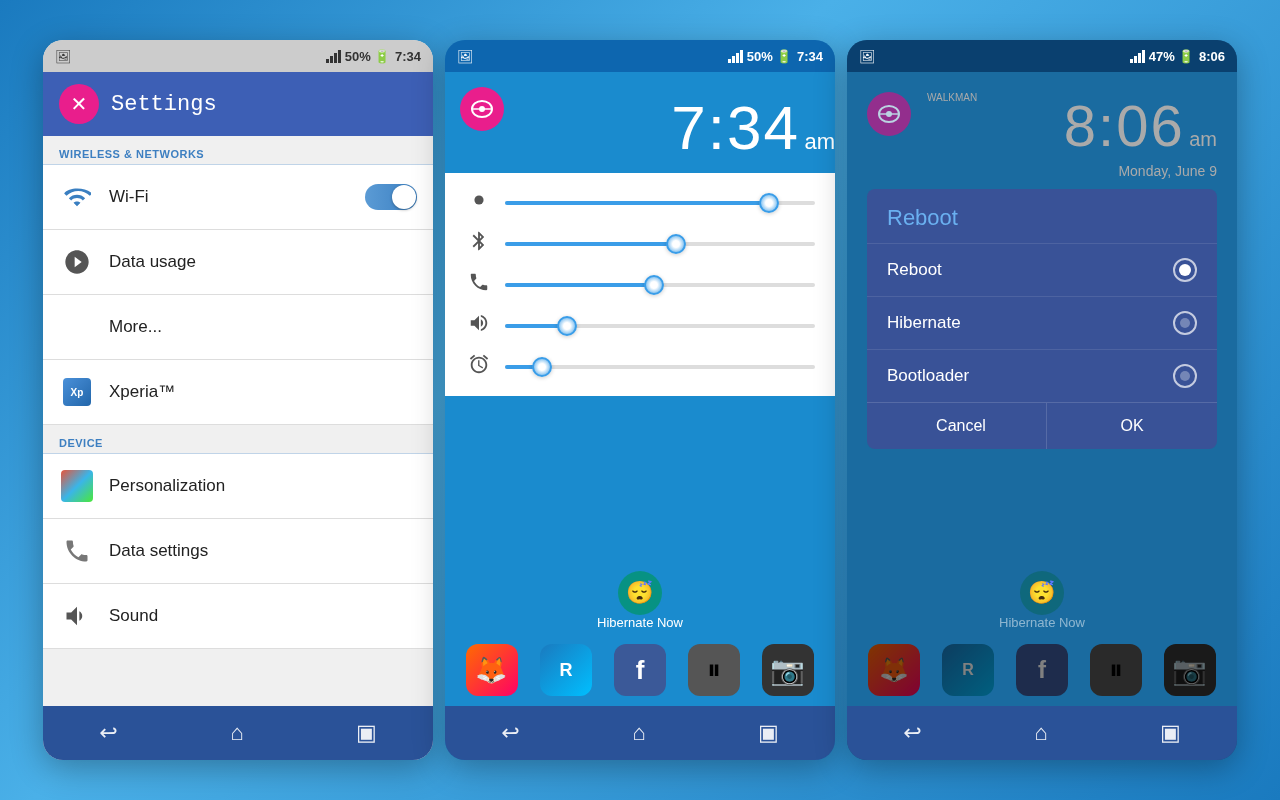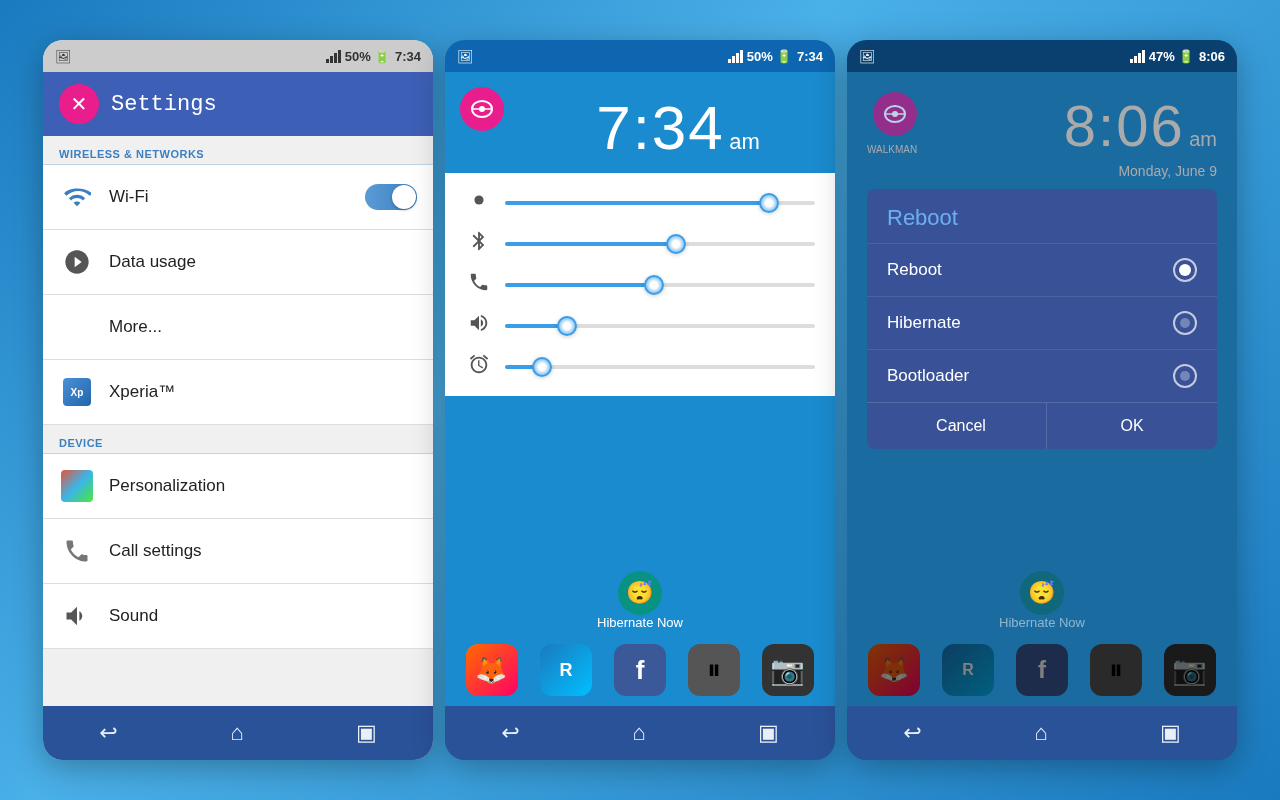--- a/index.html
+++ b/index.html
@@ -435,21 +435,21 @@
         </div>
         <span class="settings-item-text">Personalization</span>
       </div>
 
       <div class="settings-item">
         <div class="settings-item-icon">
           <svg width="28" height="28" viewBox="0 0 24 24" fill="#777">
             <path d="M6.62 10.79c1.44 2.83 3.76 5.14 6.59 6.59l2.2-2.2c.27-.27.67-.36 1.02-.24 1.12.37 2.33.57 3.57.57.55 0 1 .45 1 1V20c0 .55-.45 1-1 1-9.39 0-17-7.61-17-17 0-.55.45-1 1-1h3.5c.55 0 1 .45 1 1 0 1.25.2 2.45.57 3.57.11.35.03.74-.25 1.02l-2.2 2.2z"></path>
           </svg>
         </div>
-        <span class="settings-item-text">Call settings</span>
+        <span class="settings-item-text">Data settings</span>
       </div>
 
       <div class="settings-item">
         <div class="settings-item-icon">
           <svg width="28" height="28" viewBox="0 0 24 24" fill="#555">
             <path d="M3 9v6h4l5 5V4L7 9H3zm13.5 3c0-1.77-1.02-3.29-2.5-4.03v8.05c1.48-.73 2.5-2.25 2.5-4.02z"></path>
           </svg>
         </div>
         <span class="settings-item-text">Sound</span>
       </div>
@@ -487,21 +487,21 @@
       <div style="position:absolute;top:15px;left:15px;z-index:2;">
         <div style="width:44px;height:44px;background:#e91e8c;border-radius:50%;display:flex;align-items:center;justify-content:center;">
           <svg width="30" height="24" viewBox="0 0 60 48" fill="white">
             <ellipse cx="30" cy="24" rx="20" ry="16" fill="none" stroke="white" stroke-width="4"></ellipse>
             <line x1="10" y1="24" x2="50" y2="24" stroke="white" stroke-width="3"></line>
             <ellipse cx="30" cy="24" rx="6" ry="6" fill="white"></ellipse>
           </svg>
         </div>
       </div>
 
-      <div class="media-time" style="padding-left: 76px;">
+      <div class="media-time" style="padding-left: 76px; text-align: right;">
         <span class="big-time">7:34</span>
         <span class="am">am</span>
       </div>
 
       <div class="media-panel">
 
         <div class="slider-row">
           <span class="slider-icon">
             <svg width="22" height="22" viewBox="0 0 24 24" fill="#555">
               <path d="M12 3v1m0 16v1M4.22 4.22l.71.71m14.14 14.14.71.71M1 12h2m18 0h2M4.22 19.78l.71-.71M19.07 4.93l.71-.71"></path>
@@ -602,21 +602,21 @@
         </div>
         <span style="color:white;">47%</span>
         <span style="color:white;">🔋</span>
         <span style="color:white;font-weight:bold;">8:06</span>
       </div>
     </div>
 
     <div class="reboot-screen">
 
       <div class="reboot-time-area">
-        <div style="display:flex;flex-direction:column;align-items:flex-end;gap:8px;">
+        <div style="display:flex;flex-direction:row;align-items:flex-start;gap:16px;">
           <div style="width:44px;height:44px;background:#c71585;border-radius:50%;display:flex;align-items:center;justify-content:center;opacity:0.7;">
             <svg width="30" height="24" viewBox="0 0 60 48" fill="white">
               <ellipse cx="30" cy="24" rx="20" ry="16" fill="none" stroke="white" stroke-width="4"></ellipse>
               <line x1="10" y1="24" x2="50" y2="24" stroke="white" stroke-width="3"></line>
               <ellipse cx="30" cy="24" rx="6" ry="6" fill="white"></ellipse>
             </svg>
           </div>
           <span style="color:#aaa;font-size:10px;">WALKMAN</span>
         </div>
         <div style="flex:1;text-align:right;">

